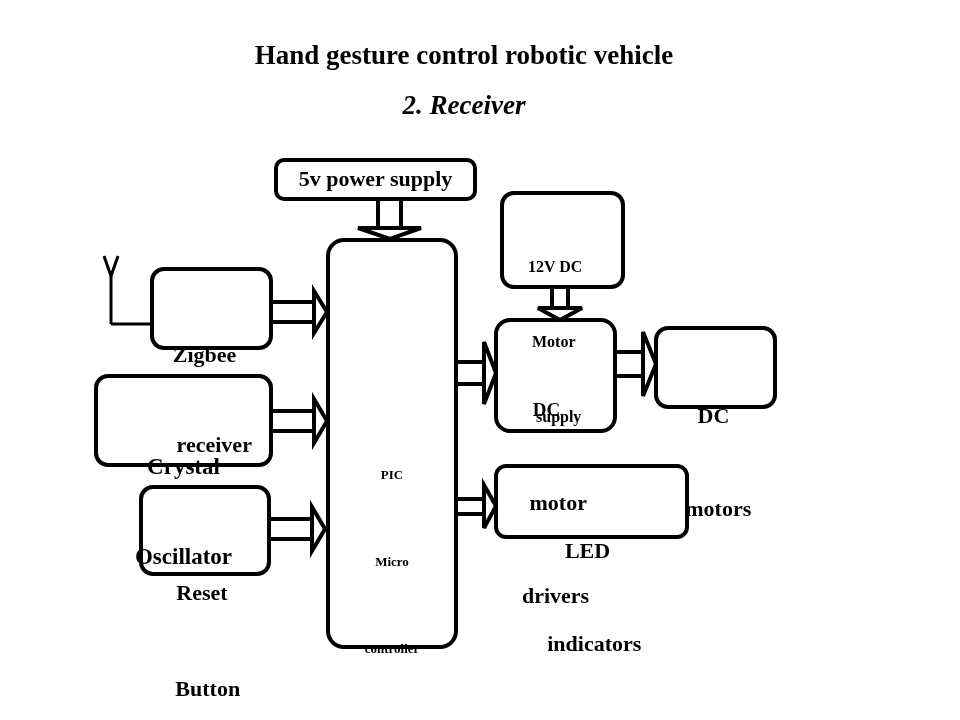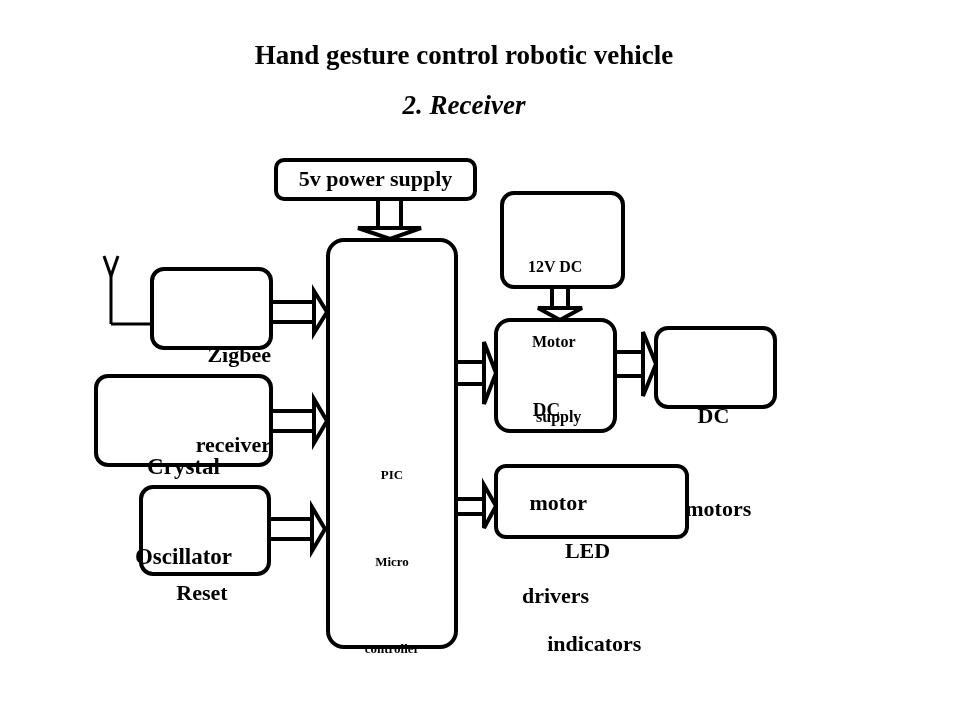--- a/index.html
+++ b/index.html
@@ -85,32 +85,33 @@
 
   <g>
     <line class="arrowline" x1="616" y1="352" x2="643" y2="352"></line>
     <line class="arrowline" x1="616" y1="376" x2="643" y2="376"></line>
     <polygon class="arrowhead" points="643,332 643,396 656,364"></polygon>
   </g>
 </svg>
 
 <div class="lbl" style="left:276px; top:166px; width:199px; font-size:22px; line-height:26px;">5v power supply</div>
 
-<div class="lbl" style="left:152px; top:280px; width:119px; font-size:22px; line-height:30px;text-align:right;">
+<div class="lbl" style="left:152px; top:280px; width:119px; font-size:22px; line-height:30px;">
   <div style="margin-left:-14px;">Zigbee</div>
   <div> receiver</div>
 </div>
 
 <div class="lbl" style="left:96px; top:392px; width:175px; font-size:23px; line-height:30px;">
   <div>Crystal</div>
   <div>Oscillator</div>
 </div>
 
 <div class="lbl" style="left:141px; top:502px; width:128px; font-size:22px; line-height:32px;">
   <div style="margin-left:-6px;margin-top:11px;">Reset</div>
+  <div> Button</div>
 </div>
 
 <div class="lbl" style="left:328px; top:402px; width:128px; font-size:13px; line-height:29px;">
   <div>PIC</div>
   <div>Micro</div>
   <div>controller</div>
 </div>
 
 <div class="lbl" style="left:510px; top:204px; width:100px; font-size:16px; line-height:25px; text-align:left;">
   <div style="padding-left:18px;">12V DC</div>

